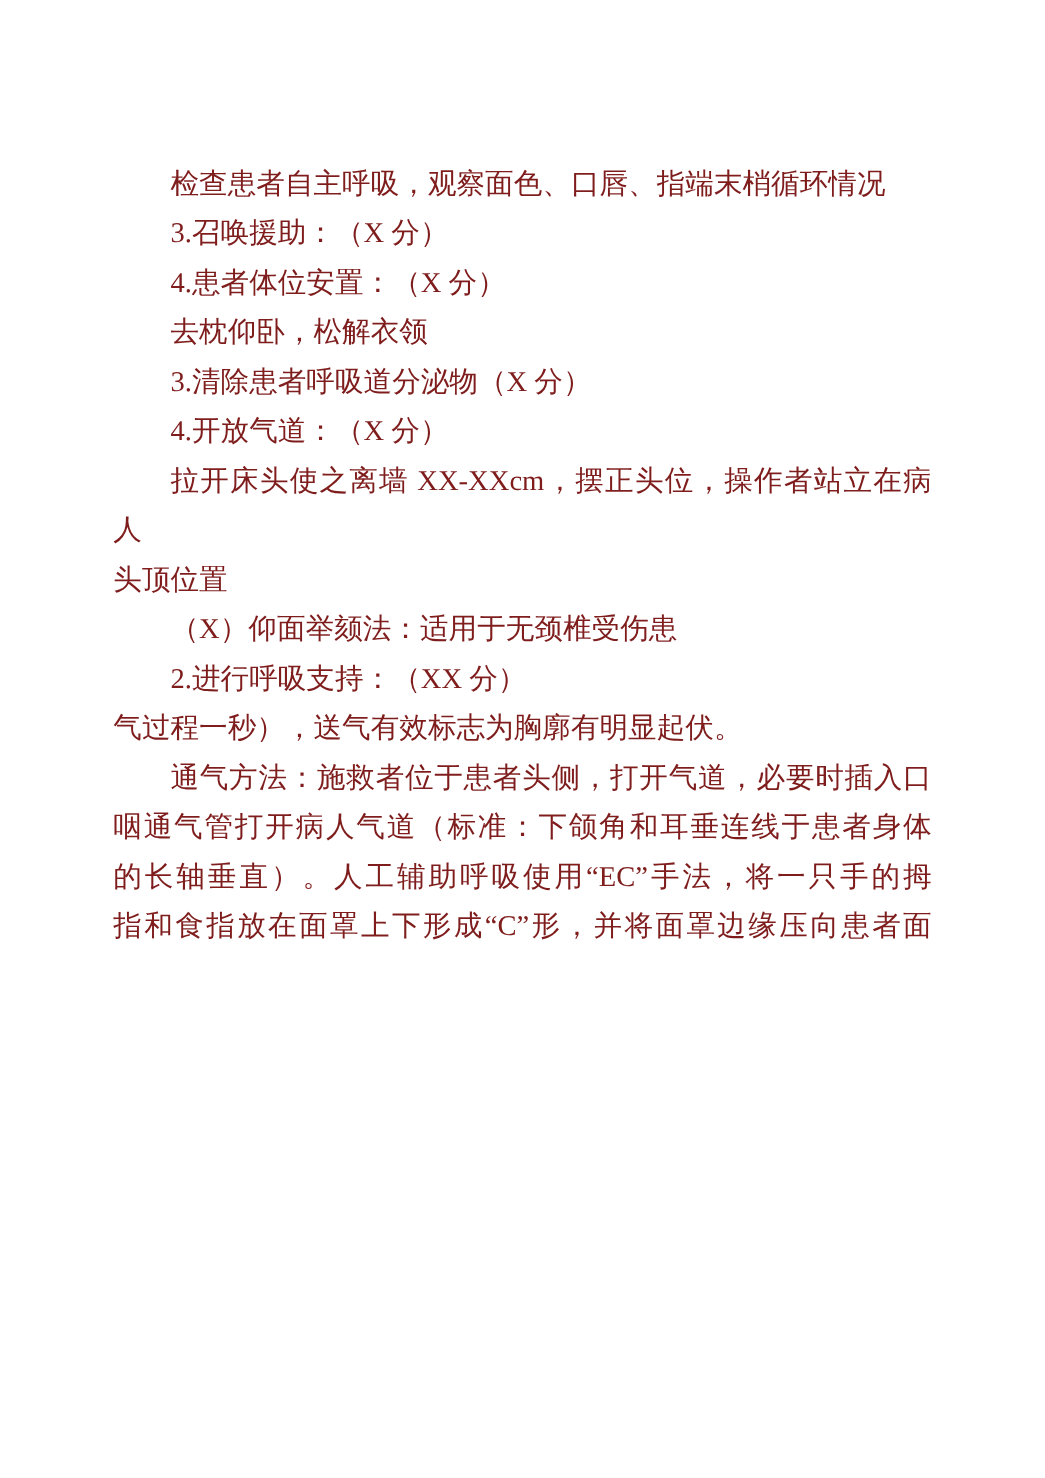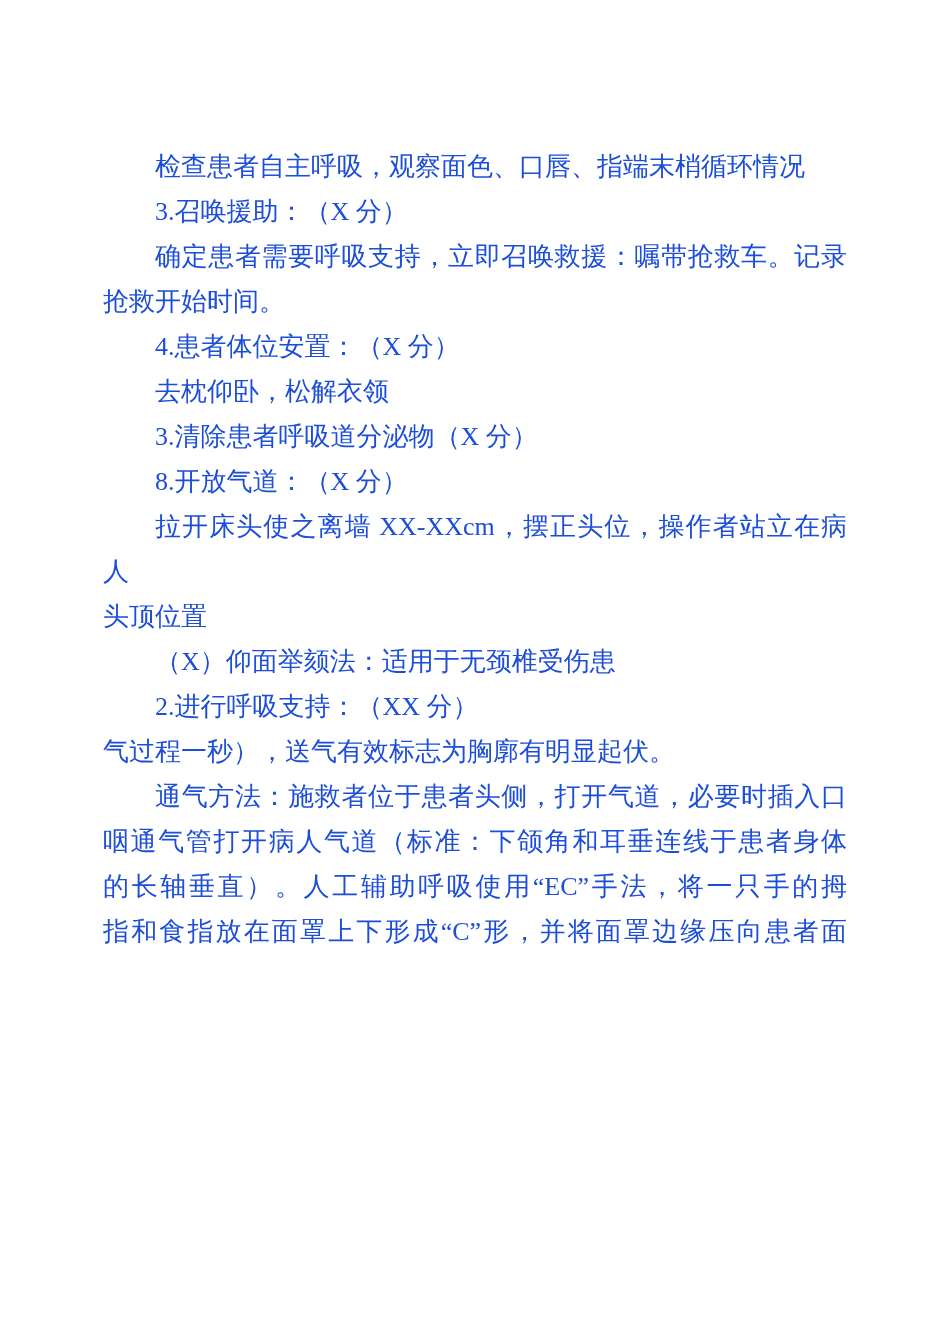--- a/index.html
+++ b/index.html
@@ -7,21 +7,21 @@
     padding: 0;
     background: #ffffff;
   }
   .page {
     position: relative;
     width: 950px;
     height: 1344px;
     background: #ffffff;
     overflow: hidden;
     font-family: "Liberation Serif", serif;
-    color: #1d4ed8;
+    color: #7f1d1d;
   }
   .content {
     position: absolute;
     left: 103px;
     top: 144px;
     width: 744px;
     font-size: 26px;
     line-height: 45px;
   }
   p.para {
@@ -50,40 +50,36 @@
   <div class="content">
 
     <p class="para">
       <span class="line indent">检查患者自主呼吸，观察面色、口唇、指端末梢循环情况</span>
     </p>
 
     <p class="para">
       <span class="line indent">3.召唤援助：（X 分）</span>
     </p>
 
-    <p class="para">
-      <span class="line indent fill">确定患者需要呼吸支持，立即召唤救援：嘱带抢救车。记录</span>
-      <span class="line">抢救开始时间。</span>
-    </p>
 
     <p class="para">
       <span class="line indent">4.患者体位安置：（X 分）</span>
     </p>
 
     <p class="para">
       <span class="line indent">去枕仰卧，松解衣领</span>
     </p>
 
     <p class="para">
       <span class="line indent">3.清除患者呼吸道分泌物（X 分）</span>
     </p>
 
 
     <p class="para">
-      <span class="line indent">8.开放气道：（X 分）</span>
+      <span class="line indent">4.开放气道：（X 分）</span>
     </p>
 
     <p class="para">
       <span class="line indent fill">拉开床头使之离墙 XX-XXcm，摆正头位，操作者站立在病人</span>
       <span class="line">头顶位置</span>
     </p>
 
     <p class="para">
       <span class="line indent">（X）仰面举颏法：适用于无颈椎受伤患</span>
     </p>

